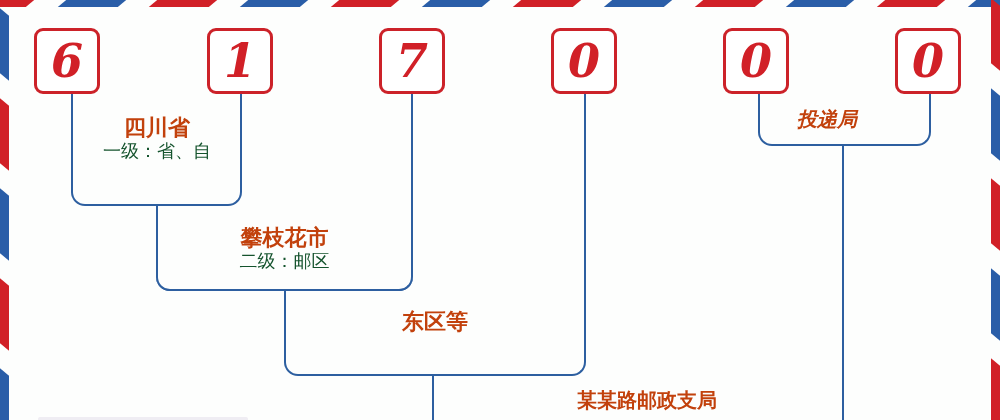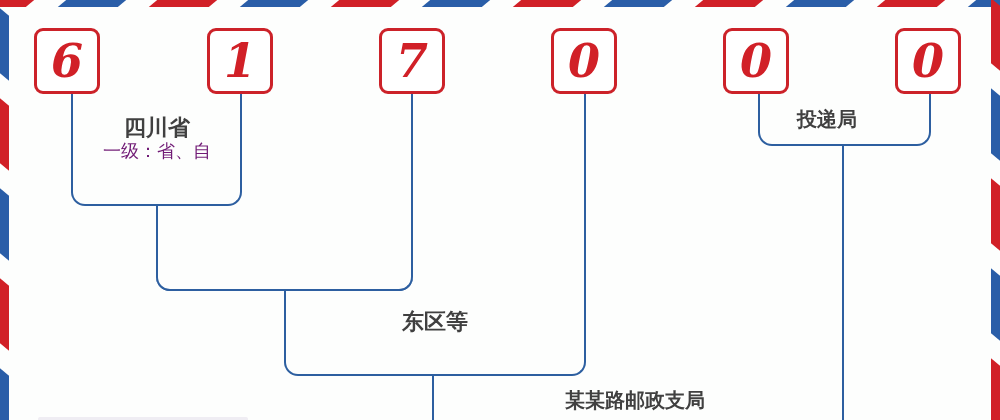--- a/index.html
+++ b/index.html
@@ -35,25 +35,25 @@
     }
     .bracket {
       position: absolute; border: 2px solid #2d5fa0; border-top: none;
       border-radius: 0 0 14px 14px; box-sizing: border-box;
     }
     .vline { position: absolute; width: 2px; background: #2d5fa0; }
     .label {
       position: absolute; text-align: center; line-height: 1.2;
     }
     .title {
-      color: #404040; font-weight: bold; font-size: 22px;
+      color: #c2410c; font-weight: bold; font-size: 22px;
       font-family: "DejaVu Serif", "Liberation Serif", serif;
     }
     .sub {
-      color: #701a75; font-size: 18px;
+      color: #14532d; font-size: 18px;
       font-family: "DejaVu Sans", "Liberation Sans", sans-serif;
     }
     .bottom-bar {
       position:absolute; left:38px; top:417px; width:210px; height:4px;
       background:#efedf3; border-radius:2px;
     }
   </style>
 </head>
 <body>
 
@@ -97,34 +97,36 @@
 <div class="label" style="left:72px;top:114px;width:170px;">
   <div class="title">四川省</div>
   <div class="sub">一级：省、自</div>
 </div>
 
 <div class="bracket" style="left:156px;top:94px;width:257px;height:197px;border-top:none;border-left:none;border-right:none;"></div>
 <div class="vline" style="left:156px;top:206px;height:70px;"></div>
 <div class="bracket" style="left:156px;top:230px;width:257px;height:61px;"></div>
 <div class="vline" style="left:411px;top:94px;height:150px;"></div>
 <div class="label" style="left:157px;top:224px;width:255px;">
+  <div class="title">攀枝花市</div>
+  <div class="sub">二级：邮区</div>
 </div>
 
 <div class="vline" style="left:284px;top:291px;height:60px;"></div>
 <div class="bracket" style="left:284px;top:310px;width:302px;height:66px;"></div>
 <div class="vline" style="left:584px;top:94px;height:230px;"></div>
 <div class="label" style="left:285px;top:308px;width:300px;">
   <div class="title">东区等</div>
 </div>
 
 <div class="vline" style="left:432px;top:376px;height:44px;"></div>
 
-<div class="label" style="left:540px;top:388px;width:190px;">
+<div class="label" style="left:552px;top:388px;width:190px;">
   <div class="title" style="font-size:20px;">某某路邮政支局</div>
 </div>
 
 <div class="bracket" style="left:758px;top:94px;width:173px;height:52px;"></div>
-<div class="label" style="left:759px;top:107px;width:136px;">
+<div class="label" style="left:759px;top:107px;width:136px;font-style:italic;">
   <div class="title" style="font-size:20px;">投递局</div>
 </div>
 <div class="vline" style="left:842px;top:146px;height:274px;"></div>
 
 <div class="bottom-bar"></div>
 
 </body></html>

